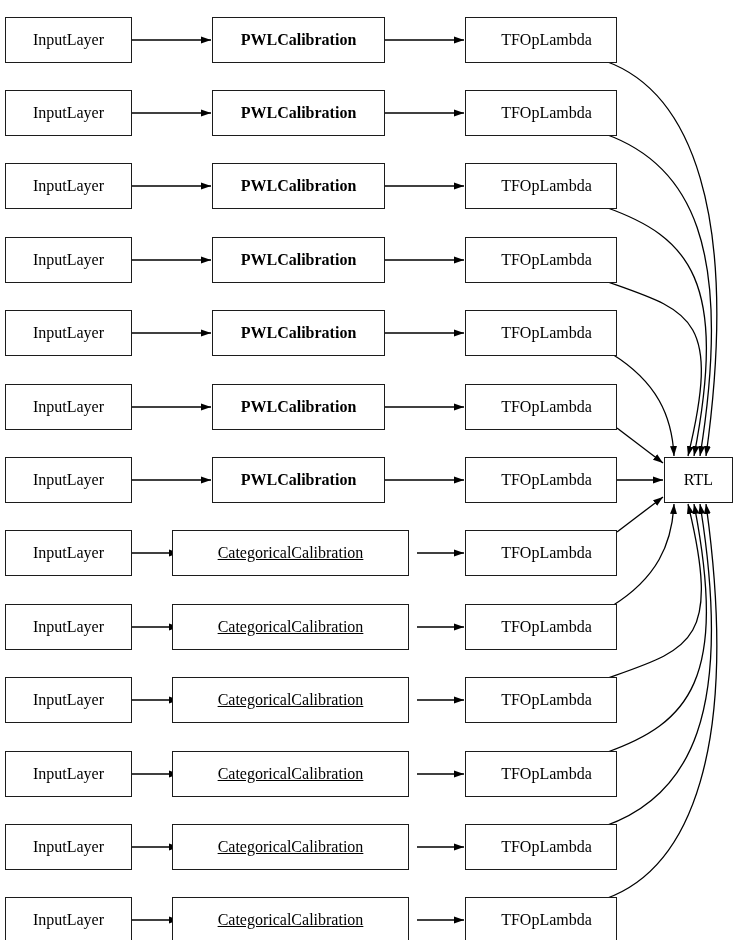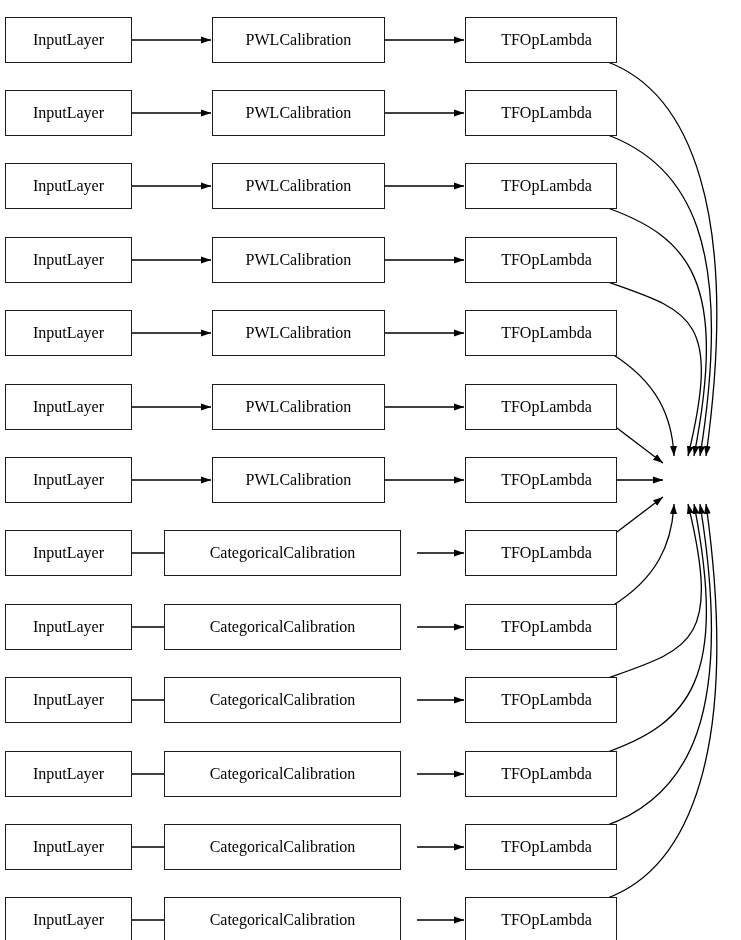--- a/index.html
+++ b/index.html
@@ -22,22 +22,22 @@
     border: 1.5px solid #1c1c1c;
     background: #ffffff;
     color: #000000;
     display: flex;
     align-items: center;
     justify-content: center;
     font-size: 16px;
     white-space: nowrap;
   }
   .input  { left: 5px;   width: 127px; }
-  .pwl    { left: 212px; width: 173px; }
-  .cat    { left: 164px; width: 237px; }
+  .pwl    { left: 212px; width: 173px; font-weight: bold; }
+  .cat    { left: 172px; width: 237px; text-decoration: underline; }
   .lambda { left: 465px; width: 152px; padding-left: 11px; }
   .rtl    { left: 664px; top: 447px; width: 69px; }
 </style>
 </head>
 <body>
 
 <div id="canvas">
 
   <svg id="edges" width="741" height="940" viewBox="0 0 741 940">
     <defs>
@@ -145,14 +145,15 @@
     <div class="node input">InputLayer</div>
     <div class="node cat">CategoricalCalibration</div>
     <div class="node lambda">TFOpLambda</div>
   </div>
   <div class="row" style="top:887px">
     <div class="node input">InputLayer</div>
     <div class="node cat">CategoricalCalibration</div>
     <div class="node lambda">TFOpLambda</div>
   </div>
 
+  <div class="node rtl">RTL</div>
 
 </div>
 
 </body></html>

